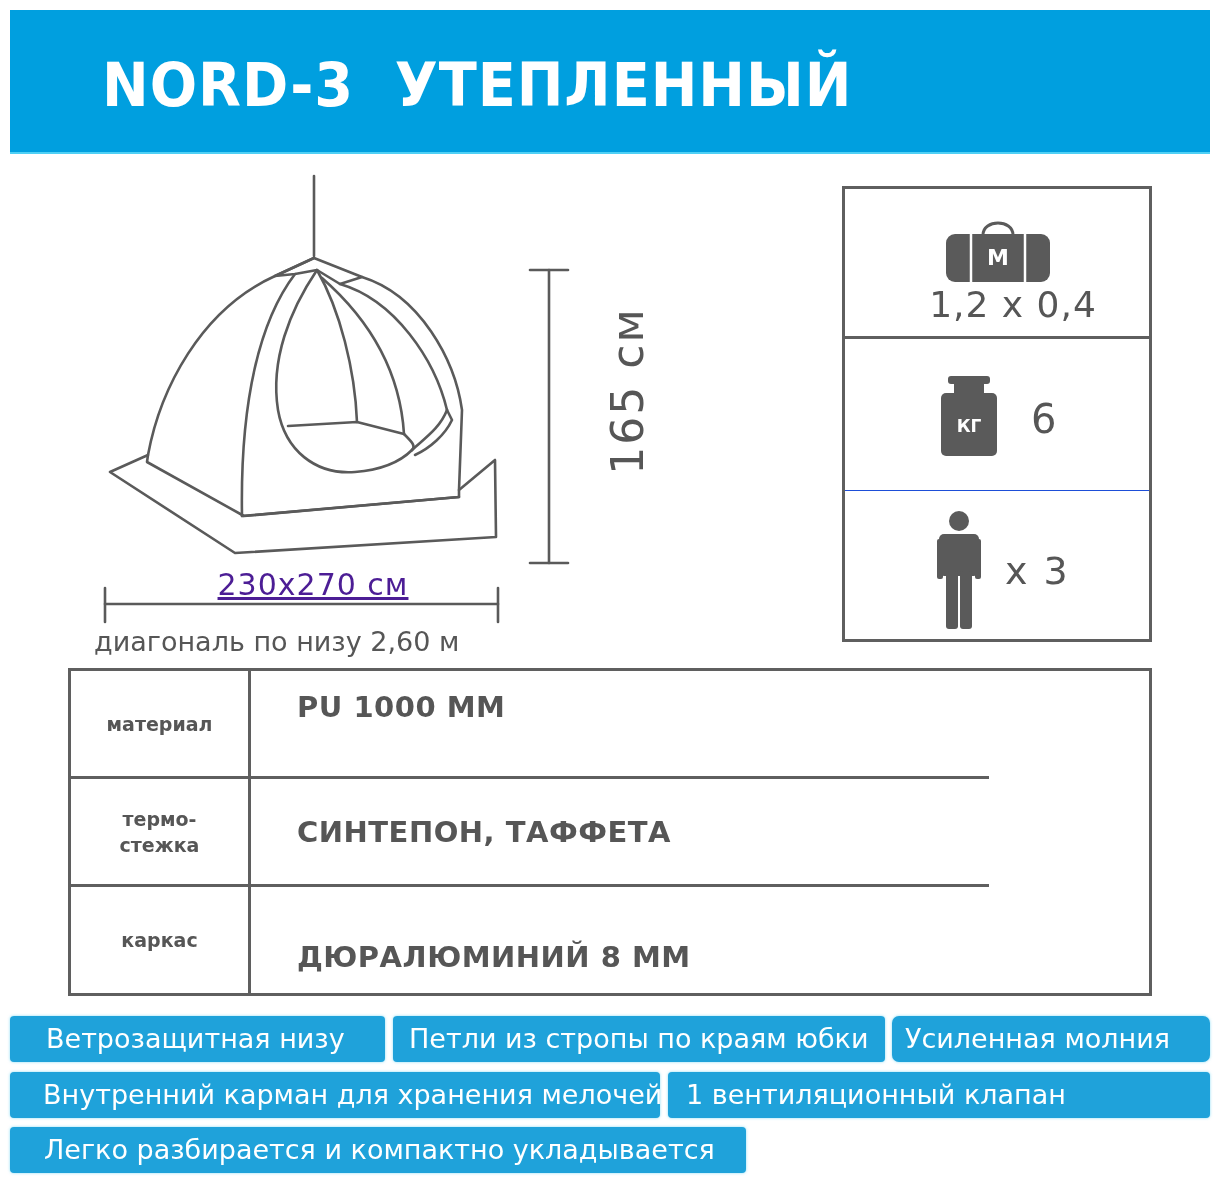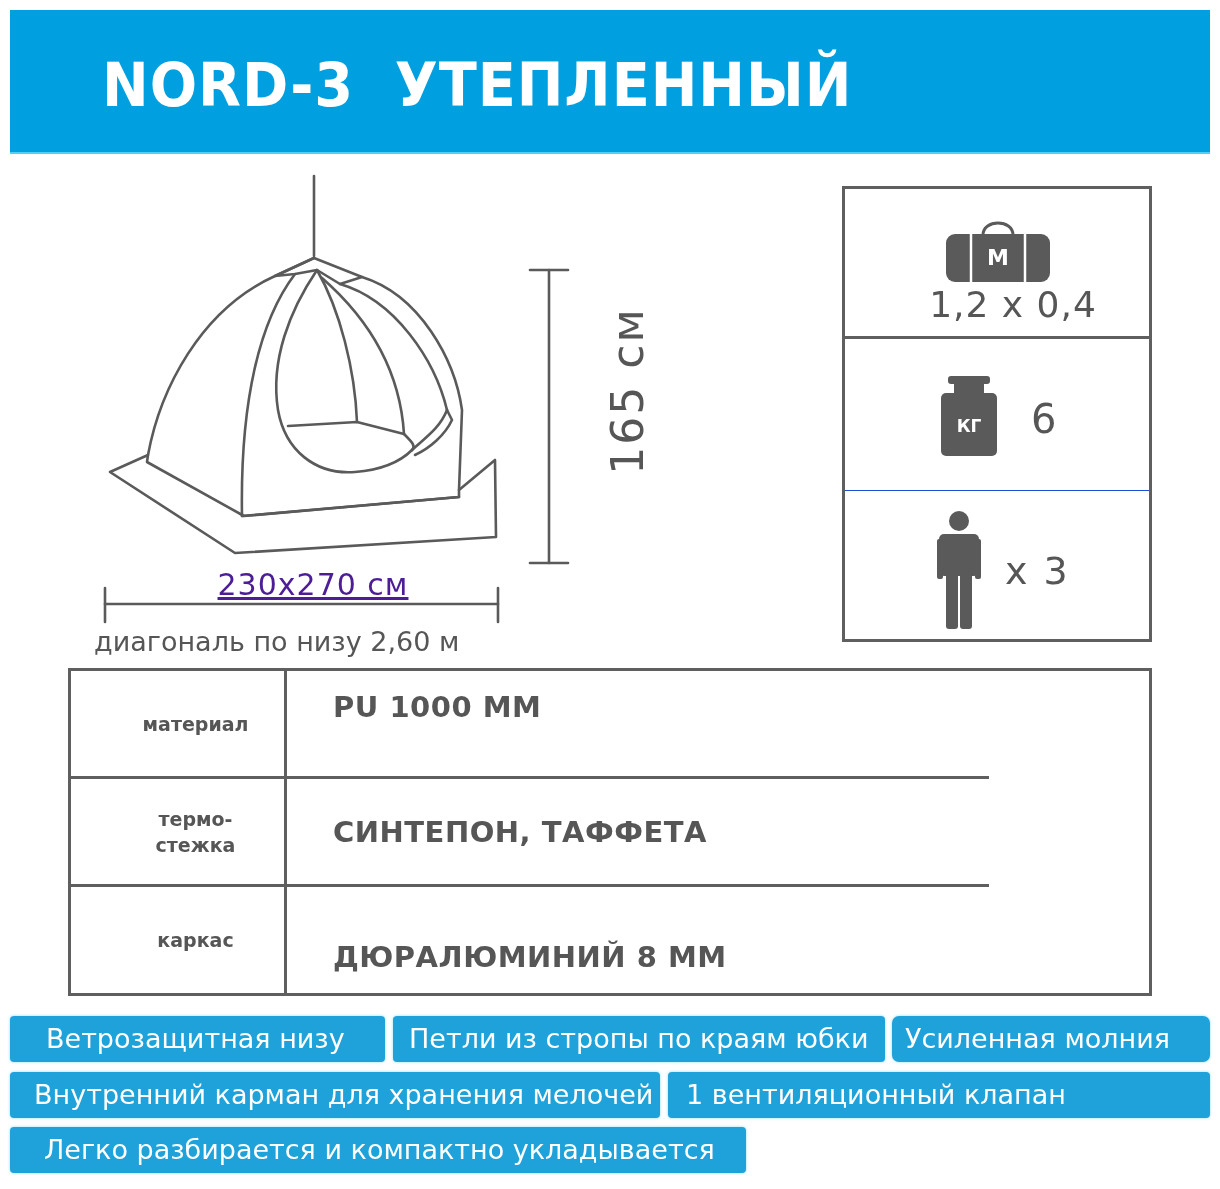--- a/index.html
+++ b/index.html
@@ -58,21 +58,21 @@
       position: absolute; left: 160px; top: 58px; font-size: 38px; line-height: 44px; color: #565656; letter-spacing: 2px;
     }
     .icon-letter {
       font-family: "DejaVu Sans", sans-serif; font-weight: bold; fill: #ffffff;
     }
 
     .table {
       position: absolute; left: 68px; top: 668px; width: 1084px; height: 328px;
       border: 3px solid #5f5f5f;
     }
-    .trow { position: absolute; left: 0; width: 918px; display: flex; padding-left: 36px; }
+    .trow { position: absolute; left: 0; width: 918px; display: flex; }
     .trow.r1 { top: 0; height: 108px; border-bottom: 3px solid #5f5f5f; }
     .trow.r2 { top: 108px; height: 108px; border-bottom: 3px solid #5f5f5f; }
     .trow.r3 { top: 216px; height: 106px; }
     .tlabel {
       width: 180px; border-right: 3px solid #5f5f5f;
       display: flex; align-items: center; justify-content: center; text-align: center;
       font-weight: bold; font-size: 19px; line-height: 26px; color: #565656; white-space: pre-line;
     }
     .tvalue {
       flex: 1; display: flex; flex-direction: column; justify-content: center;
@@ -190,16 +190,16 @@
     <div class="tvalue">
       <span>ДЮРАЛЮМИНИЙ 8 ММ</span>
     </div>
   </div>
 </div>
 
 <div>
   <div class="badge" style="left:10px; top:1016px; width:375px;">Ветрозащитная низу</div>
   <div class="badge" style="left:393px; top:1016px; width:492px; padding-left:16px;">Петли из стропы по краям юбки</div>
   <div class="badge" style="left:892px; top:1016px; width:318px; padding-left:13px;border-radius:7px;">Усиленная молния</div>
-  <div class="badge" style="left:10px; top:1072px; width:650px; padding-left:24px;">Внутренний карман для хранения мелочей</div>
+  <div class="badge" style="left:10px; top:1072px; width:650px; padding-left:33px;">Внутренний карман для хранения мелочей</div>
   <div class="badge" style="left:668px; top:1072px; width:542px; padding-left:18px;">1 вентиляционный клапан</div>
   <div class="badge" style="left:10px; top:1127px; width:736px; padding-left:34px;">Легко разбирается и компактно укладывается</div>
 </div>
 
 </body></html>

